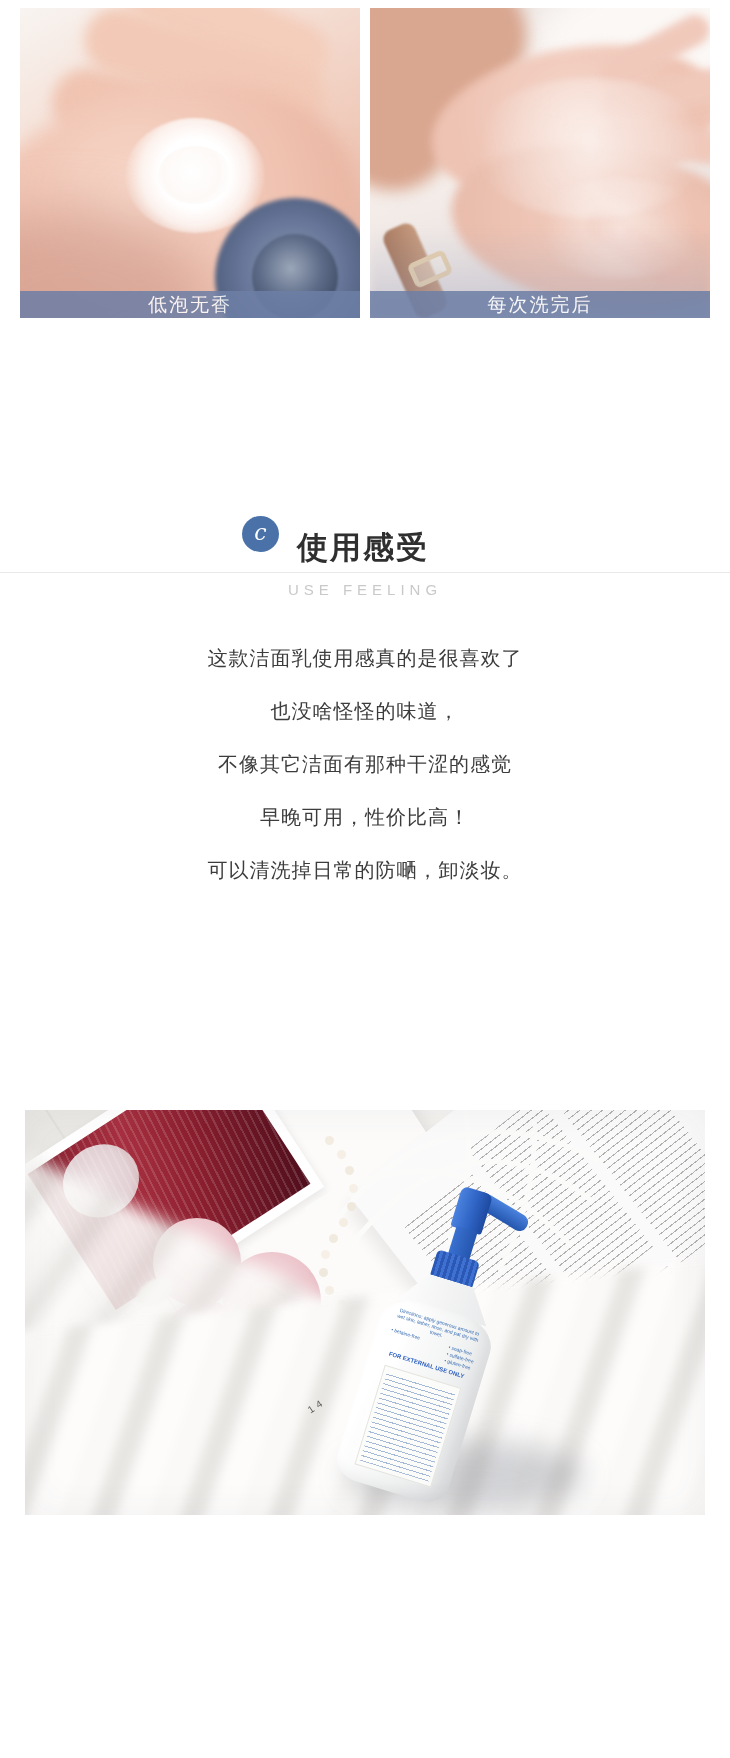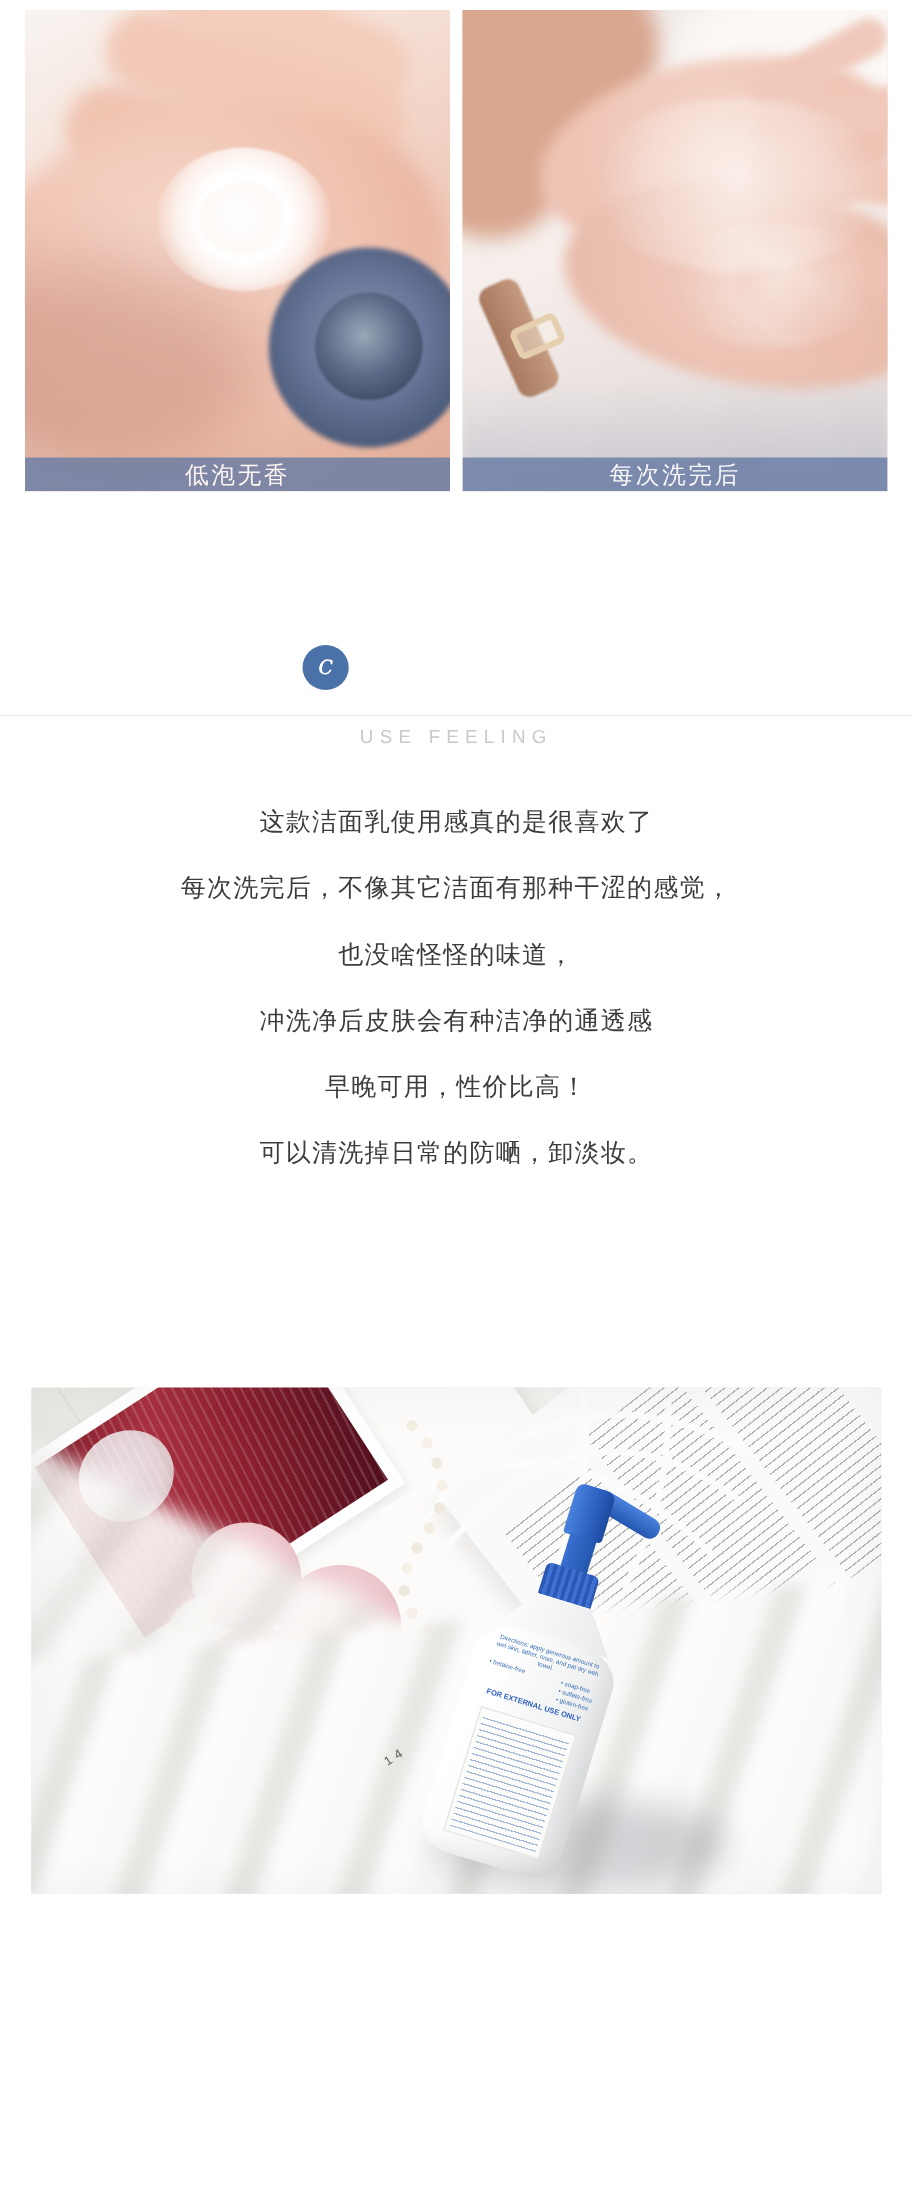--- a/index.html
+++ b/index.html
@@ -7,21 +7,21 @@
     --label-blue:#3A6FB5; --title-text:#2F2F2F; --body-text:#3C3C3C;
     --subtitle-text:#C9C9C9; --divider:#E9E9E9;
   }
   *{margin:0;padding:0;box-sizing:border-box;}
   html,body{background:#fff;}
   body{font-family:"Liberation Sans",sans-serif;}
   .page{position:relative;width:730px;height:1758px;background:#fff;overflow:hidden;}
 
   
   .gallery{position:absolute;left:20px;top:8px;width:690px;height:310px;display:flex;gap:10px;}
-  .photo{position:relative;width:340px;height:385px;overflow:hidden;background:#f2e3da;text-align:center;}
+  .photo{position:relative;width:340px;height:310px;overflow:hidden;background:#f2e3da;text-align:center;}
   .scene{position:absolute;inset:0;}
 
   
   .scene-left{background:linear-gradient(150deg,#f8f4f1 0%,#f4ddd2 35%,#efc7b6 65%,#e0a994 100%);}
   .l-finger{position:absolute;background:#f4cdbb;border-radius:40px;filter:blur(7px);}
   .l-f1{width:220px;height:62px;left:95px;top:-18px;transform:rotate(24deg);}
   .l-f2{width:250px;height:66px;left:60px;top:28px;transform:rotate(18deg);background:#f2c9b6;}
   .l-f3{width:260px;height:70px;left:30px;top:80px;transform:rotate(12deg);background:#f0c4b1;}
   .l-palm{position:absolute;width:400px;height:270px;left:-60px;top:80px;border-radius:50%;
     background:radial-gradient(circle at 45% 40%,#f7d8ca 0%,#efc0ae 60%,#e5ad99 100%);
@@ -208,28 +208,28 @@
       </div>
       <figcaption class="caption">
         <span>每次洗完后</span>
       </figcaption>
     </figure>
   </section>
 
   <div class="circle-icon">
     <i>c</i>
   </div>
+  <h2 class="section-title">使用感受</h2>
   <div class="divider"></div>
   <div class="section-subtitle">USE FEELING</div>
 
   <div class="review">
     <p>这款洁面乳使用感真的是很喜欢了</p>
-    <p>每次洗完后，不像其它洁面有那种干涩的感觉，</p>
     <p>也没啥怪怪的味道，</p>
-    <p>冲洗净后皮肤会有种洁净的通透感</p>
+    <p>不像其它洁面有那种干涩的感觉</p>
     <p>早晚可用，性价比高！</p>
     <p>可以清洗掉日常的防嗮，卸淡妆。</p>
   </div>
 
   <div class="flatlay">
     <div class="sheet sheet-back"></div>
     <div class="sheet sheet-main"></div>
     <div class="sheet-fold"></div>
 
     <div class="redphoto">

